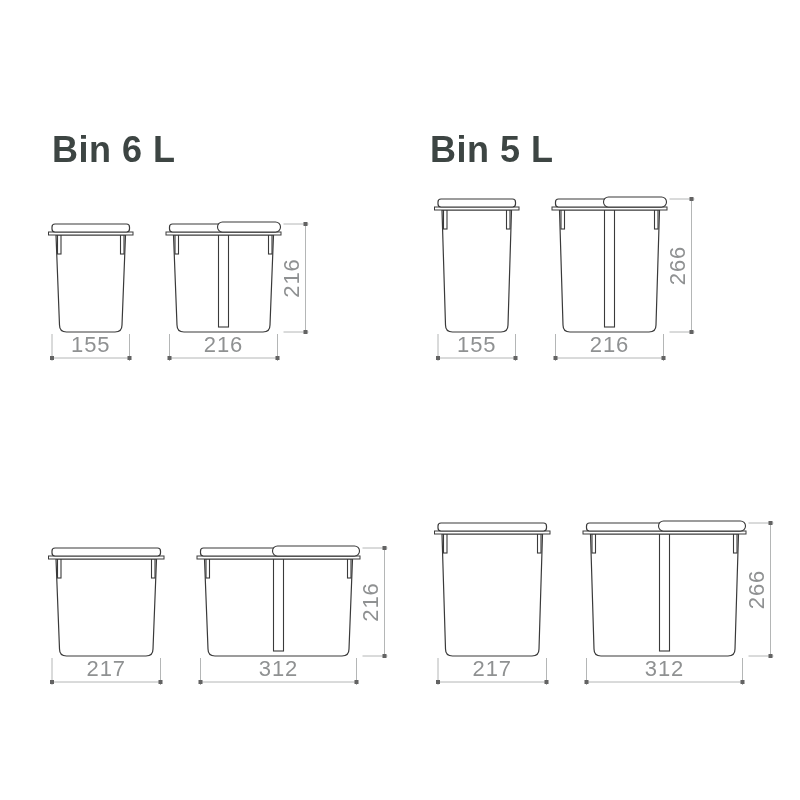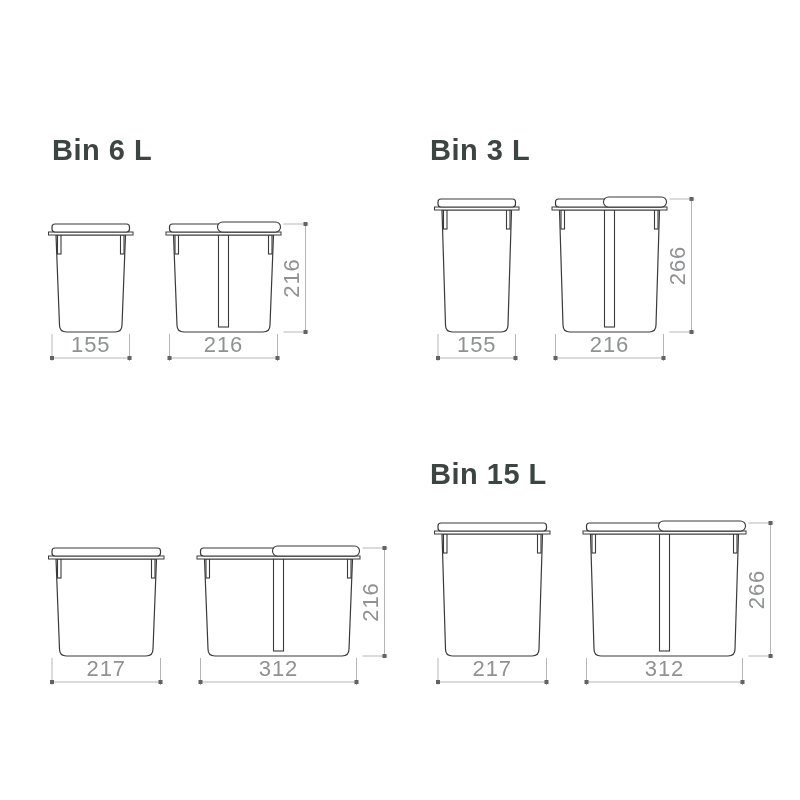--- a/index.html
+++ b/index.html
@@ -1,19 +1,19 @@
 <!DOCTYPE html>
 <html><head>
 <meta charset="utf-8">
 <style>
   html,body{margin:0;padding:0;background:#ffffff;}
   .stage{position:relative;width:800px;height:800px;background:#ffffff;overflow:hidden;
          font-family:"Liberation Sans",sans-serif;}
   .panel{position:absolute;width:400px;height:476px;}
-  .bin-title{position:absolute;top:134px;font-weight:700;font-size:29px;line-height:32px;
+  .bin-title{position:absolute;top:134px;font-weight:700;font-size:36px;line-height:32px;
              color:#3d4543;letter-spacing:.5px;white-space:nowrap;}
   .panel svg{position:absolute;left:0;top:0;overflow:visible;display:block;}
 </style>
 </head>
 <body>
 
 <div class="stage">
 
   <div class="panel" id="panel-0" style="left:0;top:0">
     <div class="bin-title" style="left: 52px; color: rgb(61, 69, 67);">Bin 6 L</div>
@@ -51,21 +51,21 @@
           <line x1="283.5" y1="332" x2="308.5" y2="332" stroke="#b4b6b6" stroke-width="1"></line>
           <line x1="305.5" y1="224" x2="305.5" y2="332" stroke="#b4b6b6" stroke-width="1"></line>
           <rect x="303.5" y="222" width="4" height="4" fill="#636363"></rect>
           <rect x="303.5" y="330" width="4" height="4" fill="#636363"></rect>
           <text x="298.5" y="278" text-anchor="middle" transform="rotate(-90 298.5 278)" font-size="22" letter-spacing="1" fill="#8f9192" font-family="&quot;Liberation Sans&quot;, sans-serif">216</text>
         </g>
       </svg>
   </div>
 
   <div class="panel" id="panel-1" style="left:400px;top:0">
-    <div class="bin-title" style="left: 30px; color: rgb(61, 69, 67);">Bin 3 L</div>
+    <div class="bin-title" style="left: 30px; color: rgb(61, 69, 67);">Bin 5 L</div>
     <svg width="400" height="420">
         <path d="M 42 210 L 45.5 325 Q 45.5 332 52.5 332 L 101 332 Q 108 332 108 325 L 111.5 210 Z" fill="#ffffff" stroke="#3a3a3a" stroke-width="1.2"></path>
         <rect x="43.5" y="210" width="3.5" height="19" fill="#ffffff" stroke="#3a3a3a" stroke-width="1.1"></rect>
         <rect x="106.5" y="210" width="3.5" height="19" fill="#ffffff" stroke="#3a3a3a" stroke-width="1.1"></rect>
         <rect x="34.5" y="207" width="84.5" height="3" fill="#ffffff" stroke="#3a3a3a" stroke-width="1"></rect>
         <rect x="38" y="199" width="77.5" height="8" rx="3" ry="3" fill="#ffffff" stroke="#3a3a3a" stroke-width="1.2"></rect>
         <path d="M 159.5 210 L 163 325 Q 163 332 170 332 L 249 332 Q 256 332 256 325 L 259.5 210 Z" fill="#ffffff" stroke="#3a3a3a" stroke-width="1.2"></path>
         <rect x="204.5" y="210" width="10" height="117" fill="#ffffff" stroke="#3a3a3a" stroke-width="1.1"></rect>
         <rect x="161" y="210" width="3.5" height="19" fill="#ffffff" stroke="#3a3a3a" stroke-width="1.1"></rect>
         <rect x="254.5" y="210" width="3.5" height="19" fill="#ffffff" stroke="#3a3a3a" stroke-width="1.1"></rect>
@@ -134,21 +134,20 @@
           <line x1="362.5" y1="332" x2="387.5" y2="332" stroke="#b4b6b6" stroke-width="1"></line>
           <line x1="384.5" y1="224" x2="384.5" y2="332" stroke="#b4b6b6" stroke-width="1"></line>
           <rect x="382.5" y="222" width="4" height="4" fill="#636363"></rect>
           <rect x="382.5" y="330" width="4" height="4" fill="#636363"></rect>
           <text x="377.5" y="278" text-anchor="middle" transform="rotate(-90 377.5 278)" font-size="22" letter-spacing="1" fill="#8f9192" font-family="&quot;Liberation Sans&quot;, sans-serif">216</text>
         </g>
       </svg>
   </div>
 
   <div class="panel" id="panel-3" style="left:400px;top:324px">
-    <div class="bin-title" style="left: 30px; color: rgb(61, 69, 67);">Bin 15 L</div>
     <svg width="400" height="420">
         <path d="M 42 210 L 45.5 325 Q 45.5 332 52.5 332 L 132 332 Q 139 332 139 325 L 142.5 210 Z" fill="#ffffff" stroke="#3a3a3a" stroke-width="1.2"></path>
         <rect x="43.5" y="210" width="3.5" height="19" fill="#ffffff" stroke="#3a3a3a" stroke-width="1.1"></rect>
         <rect x="137.5" y="210" width="3.5" height="19" fill="#ffffff" stroke="#3a3a3a" stroke-width="1.1"></rect>
         <rect x="34.5" y="207" width="115.5" height="3" fill="#ffffff" stroke="#3a3a3a" stroke-width="1"></rect>
         <rect x="38" y="199" width="108.5" height="8" rx="3" ry="3" fill="#ffffff" stroke="#3a3a3a" stroke-width="1.2"></rect>
         <path d="M 190.5 210 L 194 325 Q 194 332 201 332 L 328 332 Q 335 332 335 325 L 338.5 210 Z" fill="#ffffff" stroke="#3a3a3a" stroke-width="1.2"></path>
         <rect x="259.5" y="210" width="10" height="117" fill="#ffffff" stroke="#3a3a3a" stroke-width="1.1"></rect>
         <rect x="192" y="210" width="3.5" height="19" fill="#ffffff" stroke="#3a3a3a" stroke-width="1.1"></rect>
         <rect x="333.5" y="210" width="3.5" height="19" fill="#ffffff" stroke="#3a3a3a" stroke-width="1.1"></rect>

